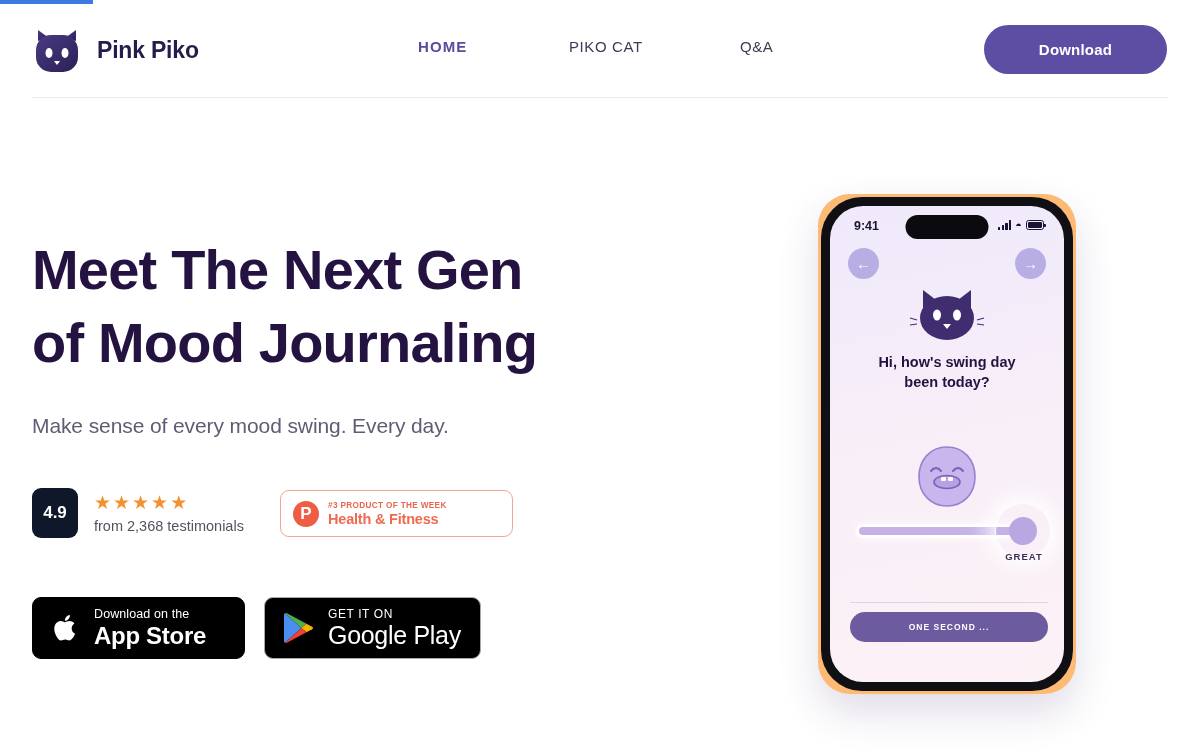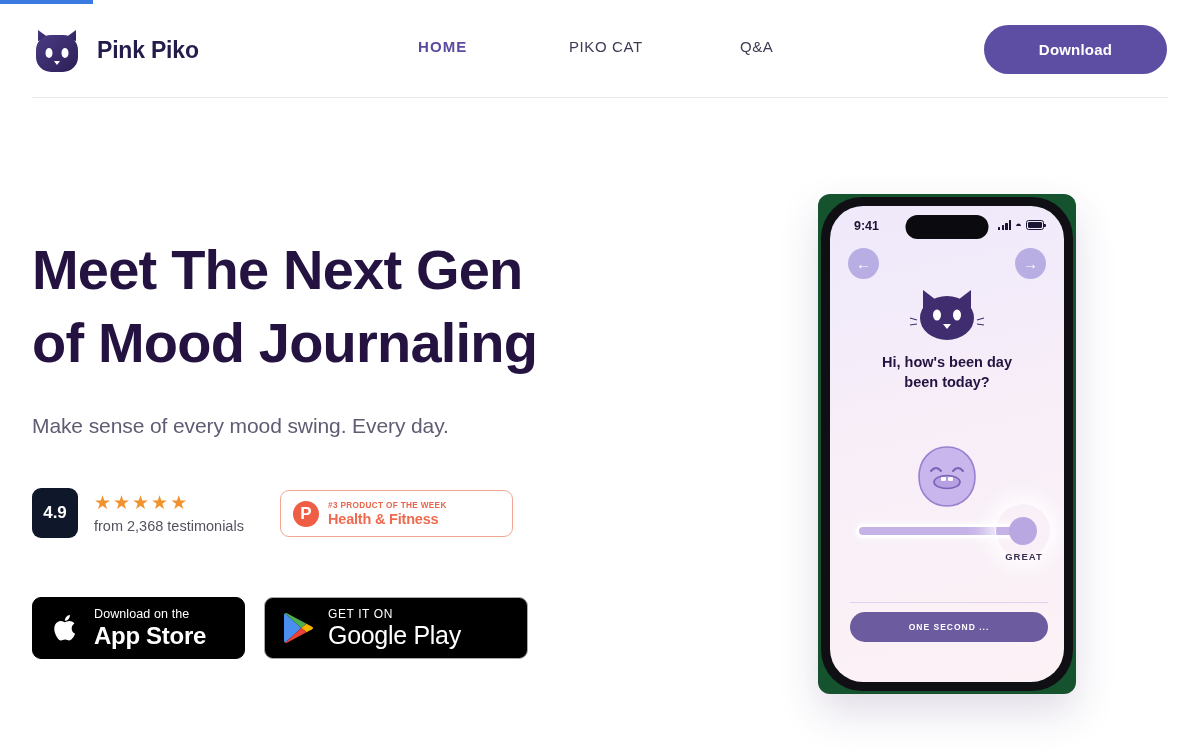--- a/index.html
+++ b/index.html
@@ -93,33 +93,33 @@
   .ph-cat { font-size:14.5px; font-weight:bold; color:#ef6a4f; margin-top:1px; letter-spacing:-0.2px; }
 
   
   .stores { position:absolute; left:32px; top:597px; display:flex; gap:19px; }
   .store-btn {
     height:62px; border-radius:9px; background:#000;
     display:flex; align-items:center; cursor:pointer;
     border:1.5px solid #000;
   }
   .store-apple { width:213px; padding-left:20px; }
-  .store-google { width:264px; padding-left:18px; border:1.6px solid #a8a8a8;text-decoration:underline; }
+  .store-google { width:217px; padding-left:18px; border:1.6px solid #a8a8a8;text-decoration:underline; }
   .store-label { margin-left:14px; color:#fff; line-height:1; }
   .store-small { font-size:12.5px; letter-spacing:0.1px; }
   .store-small.caps { font-size:12px; letter-spacing:0.6px; }
   .store-big { font-size:24px; font-weight:bold; margin-top:3px; letter-spacing:-0.3px; }
   .store-big.thin { font-weight:normal; font-size:25px; }
 
   
   .phone {
     position:absolute; left:818px; top:194px;
     width:258px; height:500px;
-    border-radius:12px;
-    background:#14532d;
+    border-radius:32px;
+    background:#fdba74;
     padding:3px;
     box-shadow:0 18px 40px rgba(60,40,100,.16);
   }
   .phone-bezel {
     width:100%; height:100%; border-radius:41px; background:#101014; padding:9px;
   }
   .phone-screen {
     position:relative; width:100%; height:100%; border-radius:33px; overflow:hidden;
     background:linear-gradient(168deg,#efe9fb 0%,#f7eef8 45%,#fcf2f6 100%);
   }
@@ -315,21 +315,21 @@
           <path d="M34 40 L42 40 L38 45 Z" fill="#fff"></path>
           <g stroke="#3f2d70" stroke-width="1.1">
             <line x1="8" y1="36" x2="1" y2="34"></line>
               <line x1="8" y1="40" x2="1" y2="41"></line>
             <line x1="68" y1="36" x2="75" y2="34"></line>
               <line x1="68" y1="40" x2="75" y2="41"></line>
           </g>
         </svg>
 
         <div class="ask-text">
-          <span>Hi, how's been day</span><br>
+          <span>Hi, how's swing day</span><br>
           <span>been today?</span>
         </div>
 
         <svg class="blob" width="66" height="66" viewBox="0 0 66 66">
           <path d="M33 3 C50 3 61 16 61 33 C61 50 49 62 33 62 C17 62 5 50 5 33 C5 16 16 3 33 3 Z" fill="#c9b6ec" stroke="#9a80d0" stroke-width="1.6"></path>
           <path d="M17 27 Q22 21 27 27" stroke="#7b62b5" stroke-width="2" fill="none" stroke-linecap="round"></path>
           <path d="M39 27 Q44 21 49 27" stroke="#7b62b5" stroke-width="2" fill="none" stroke-linecap="round"></path>
           <ellipse cx="33" cy="38" rx="13" ry="6.5" fill="#b7a1e3" stroke="#7b62b5" stroke-width="1.6"></ellipse>
           <rect x="27" y="33" width="5" height="4" rx="1.2" fill="#fff"></rect>
           <rect x="34" y="33" width="5" height="4" rx="1.2" fill="#fff"></rect>

